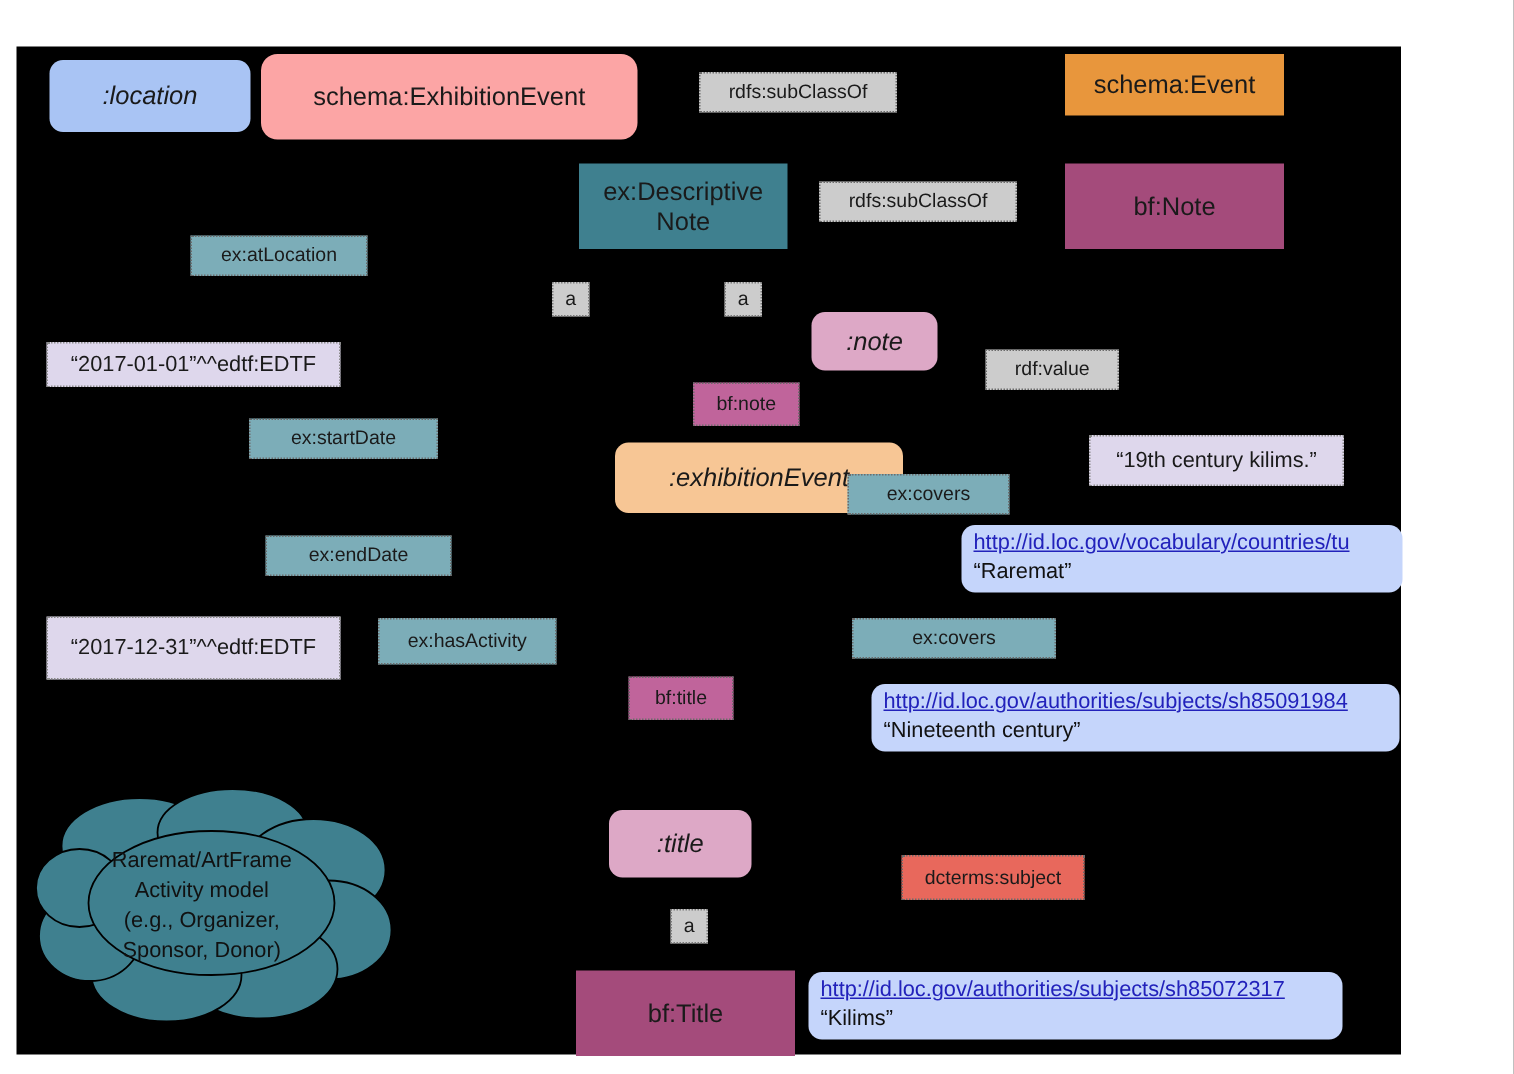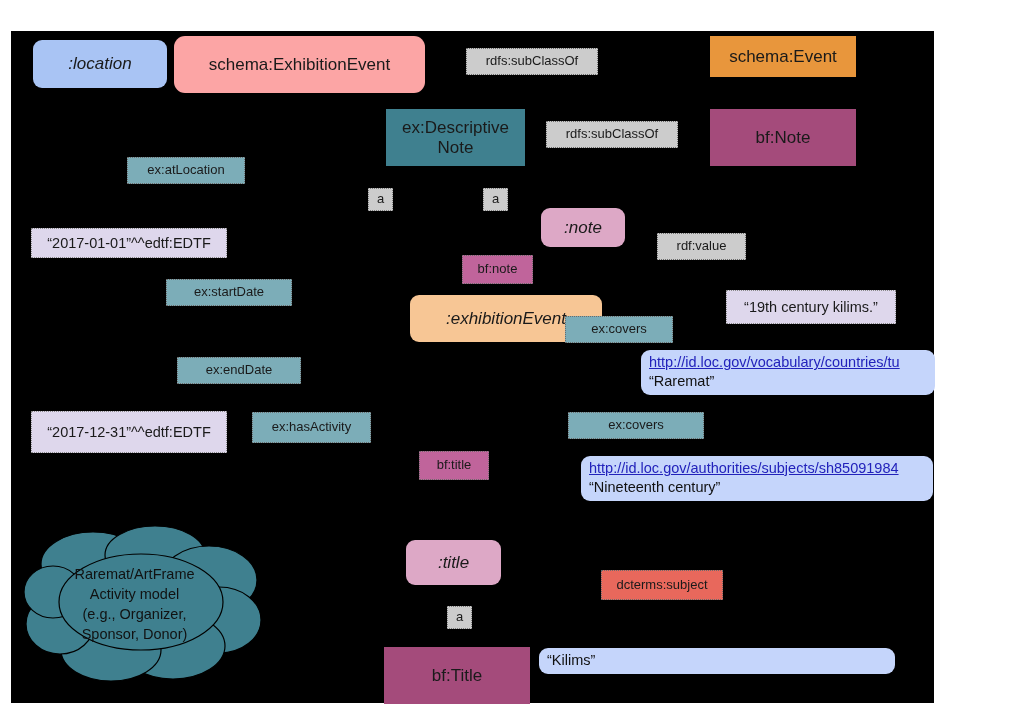--- a/index.html
+++ b/index.html
@@ -184,20 +184,21 @@
 
   <div class="node inst" style="left:395px; top:509px; width:95px; height:45px; background:#dda8c6;">:title</div>
 
   <div class="node pred" style="left:590px; top:539px; width:122px; height:30px; background:#e8685c;">dcterms:subject</div>
 
   <div class="node tiny" style="left:436px; top:575px; width:25px; height:23px;">a</div>
 
   <div class="node cls" style="left:373px; top:616px; width:146px; height:57px; background:#a44b7b;">bf:Title</div>
 
   <div class="uri" style="position:absolute; left:528px; top:617px; width:340px;">
+    <span class="link">http://id.loc.gov/authorities/subjects/sh85072317</span>
     <span class="lbl">“Kilims”</span>
   </div>
 
   <div id="cloud-wrap">
     <svg width="245" height="160" viewBox="0 0 245 160">
       <g fill="#3f808f" stroke="#000000" stroke-width="1.2">
         <ellipse cx="70" cy="40" rx="52" ry="32"></ellipse>
         <ellipse cx="132" cy="31" rx="50" ry="29"></ellipse>
         <ellipse cx="186" cy="56" rx="48" ry="34"></ellipse>
         <ellipse cx="196" cy="96" rx="42" ry="33"></ellipse>

